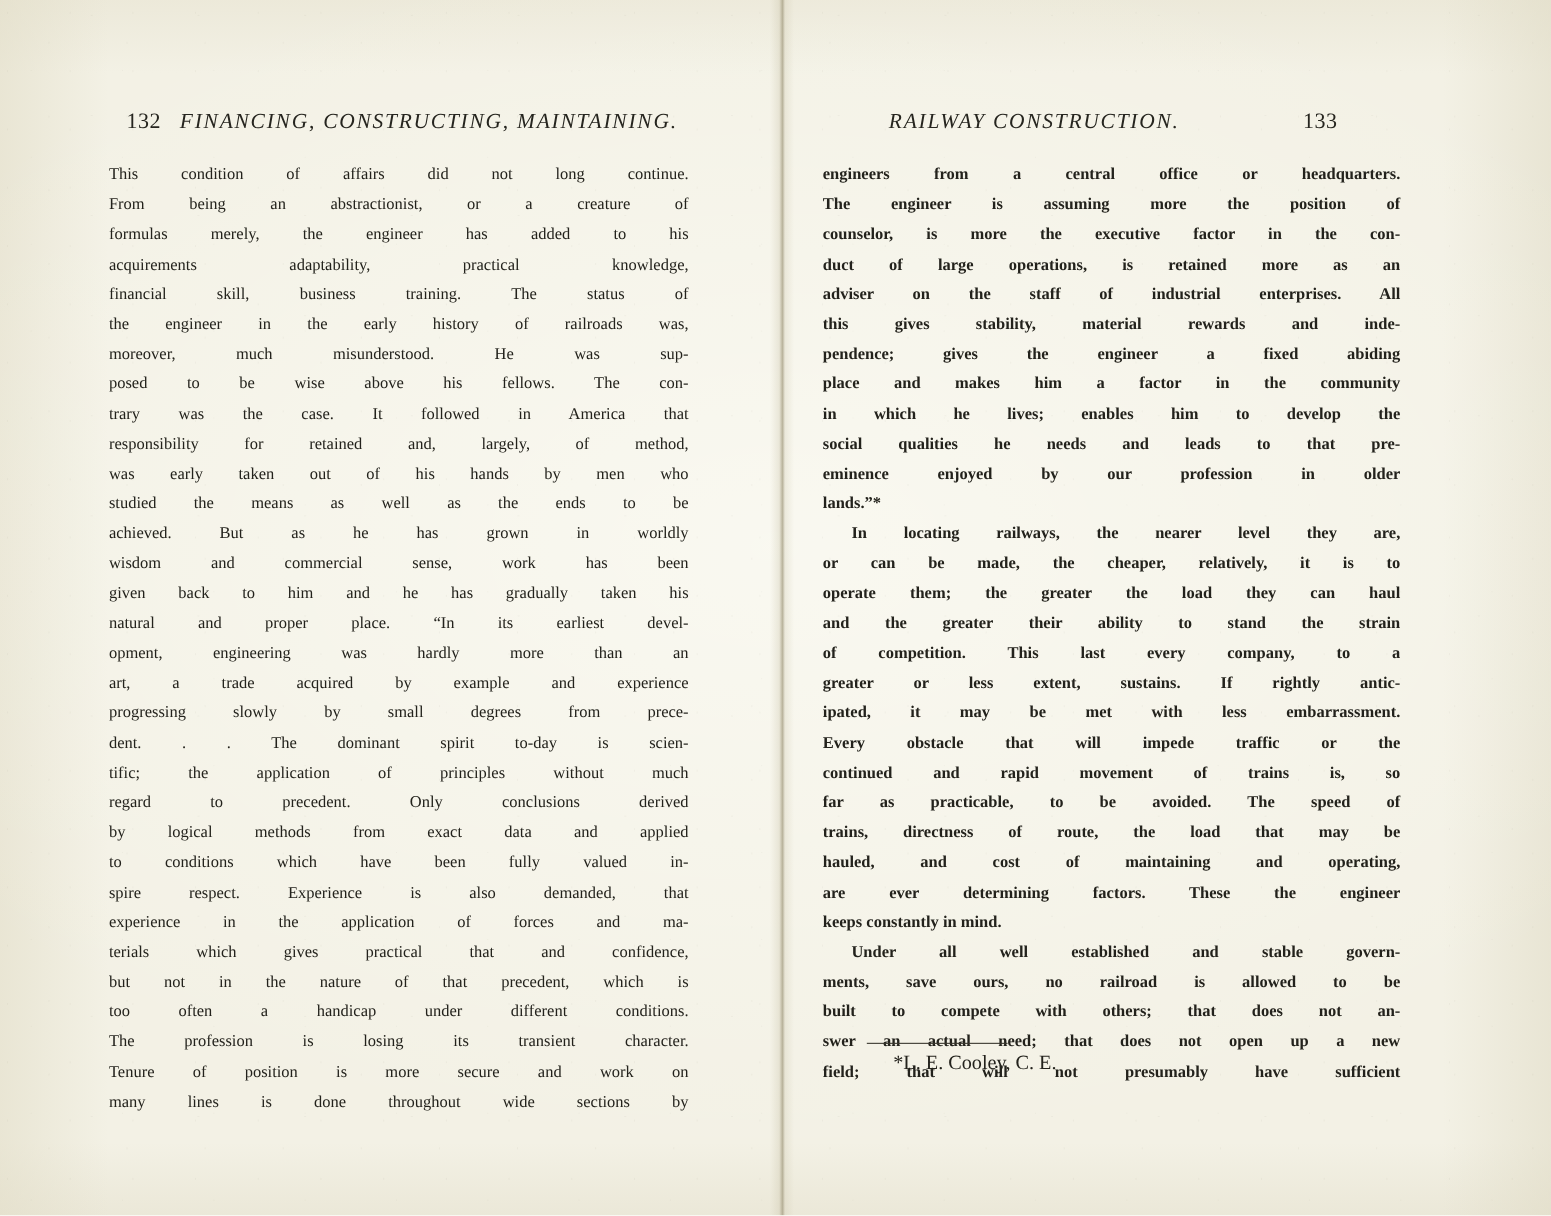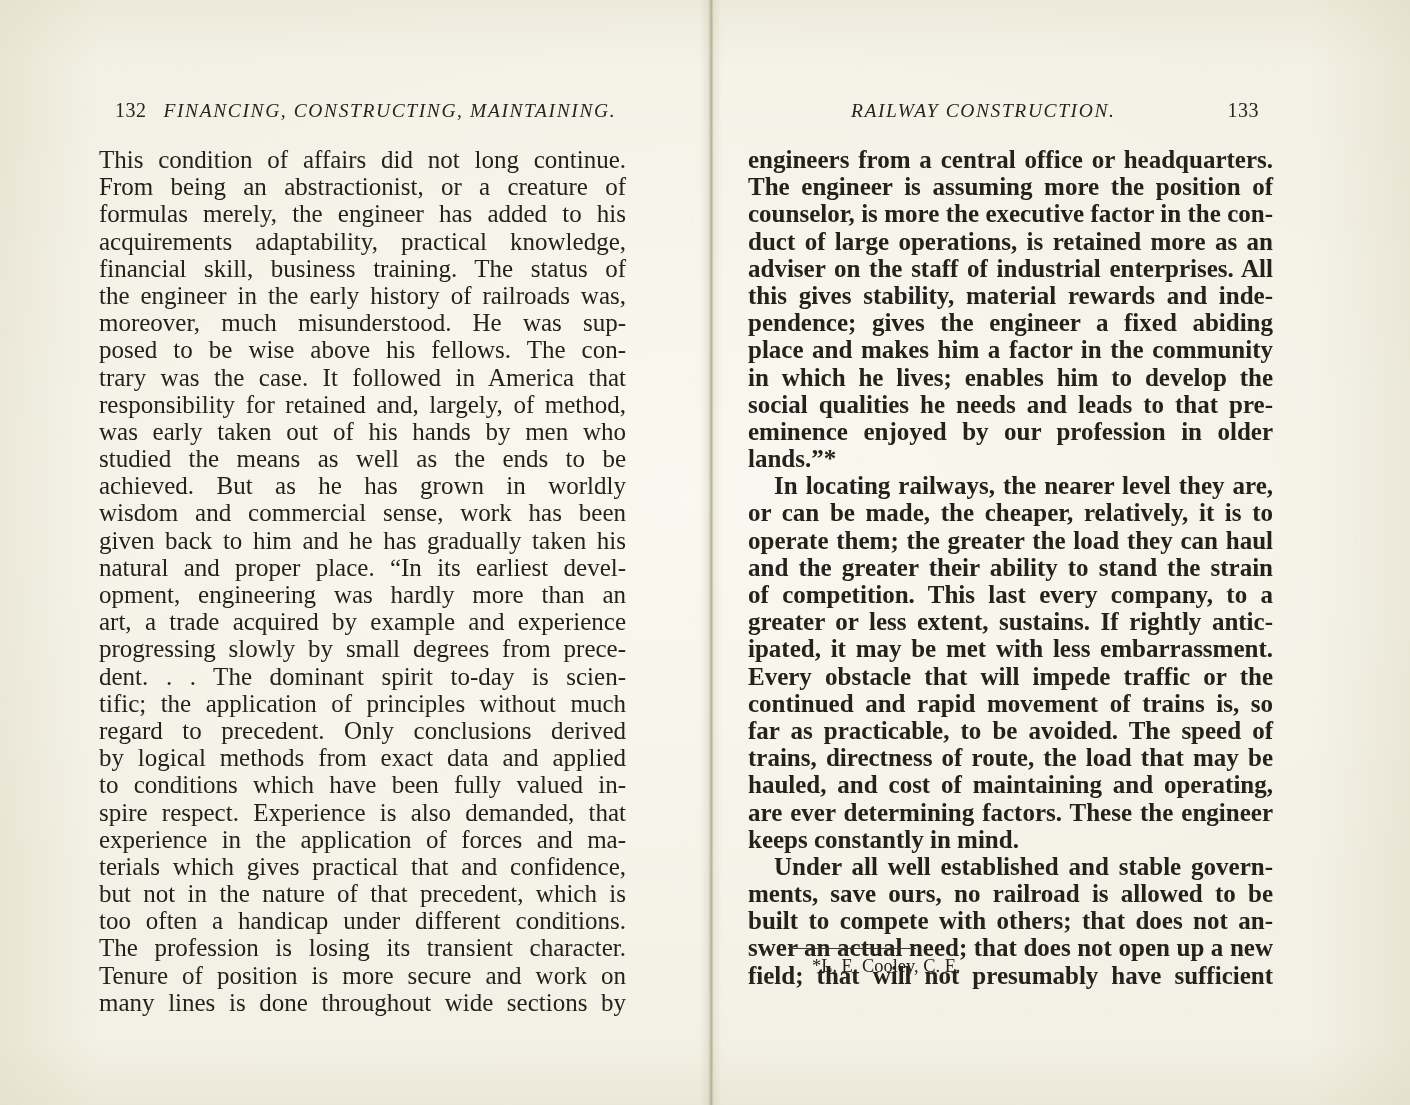--- a/index.html
+++ b/index.html
@@ -57,21 +57,21 @@
     position: absolute;
     top: 96px;
     height: 28px;
     display: flex;
     align-items: baseline;
     font-size: 20px;
     line-height: 28px;
     white-space: nowrap;
   }
   #runhead-left  { left: 115px;  }
-  #runhead-right { left: 808px; margin-left: 43px; }
+  #runhead-right { left: 808px; }
 
   .folio {
     font-family: "Liberation Serif", "DejaVu Serif", serif;
     font-size: 20px;
     letter-spacing: 0.5px;
     color: #26251f;
   }
   .runtitle {
     font-style: italic;
     font-size: 19.5px;
@@ -79,21 +79,21 @@
     color: #26251f;
     font-family: Liberation Serif, serif;
   }
   #runhead-left .runtitle  { margin-left: 17px; }
   #runhead-right .folio    { margin-left: 0; }
 
   
   .column {
     position: absolute;
     top: 146px;
-    font-size: 25px;
+    font-size: 15px;
   }
   #col-left  { left: 99px;  width: 527px; }
   #col-right { left: 748px; width: 525px; font-weight: bold; }
 
   
   .ln {
     display: block;
     height: 27.2px;
     line-height: 27.2px;
     white-space: nowrap;

